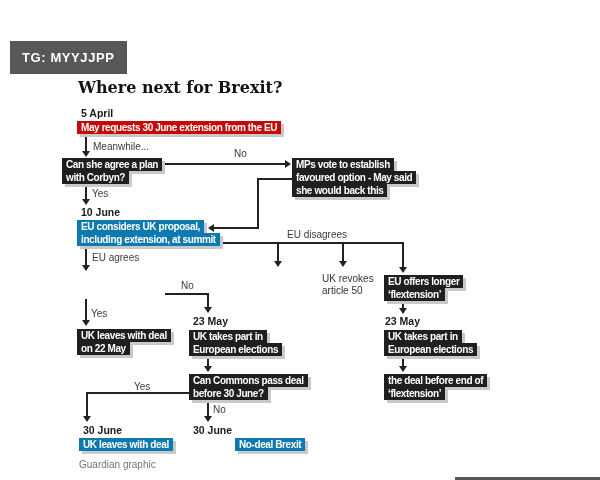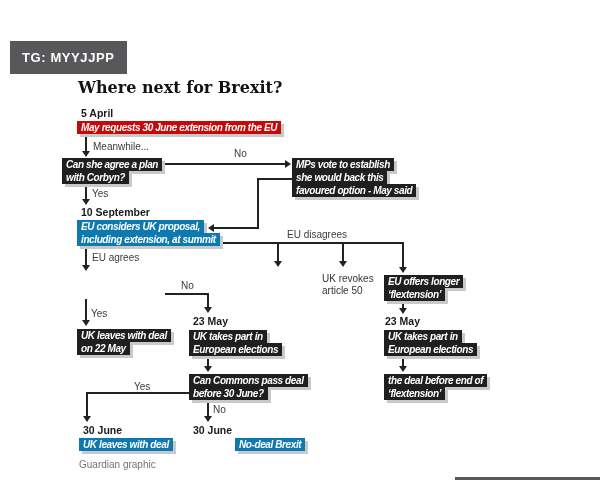--- a/index.html
+++ b/index.html
@@ -11,21 +11,21 @@
           font-family:"Liberation Sans",sans-serif;margin-top:36px;}
   .title{position:absolute;font-family:"DejaVu Serif","Liberation Serif",serif;
          font-weight:700;font-size:16px;color:#121212;z-index:2;}
   .tag{position:absolute;left:10px;top:5px;background:var(--c-tag);color:#fff;
        font-weight:700;font-size:13px;letter-spacing:.6px;padding:9px 12px;z-index:5;}
   .watermark{position:absolute;left:455px;top:441px;width:145px;height:29px;
        background:var(--c-tag);color:#fff;font-weight:400;font-size:15px;
        text-align:center;line-height:29px;z-index:5;}
   .grp{position:absolute;z-index:2;}
   .strip{display:table;color:#fff;font-weight:700;font-size:10px;line-height:11px;
-         letter-spacing:-0.4px;padding:1px 4px;white-space:nowrap;font-style:italic;}
+         letter-spacing:-0.4px;padding:1px 4px;white-space:nowrap;}
   .strip.black{background:var(--c-ink);box-shadow:3px 3px 0 var(--c-shadow);}
   .strip.blue{background:var(--c-blue);box-shadow:3px 3px 0 var(--c-shadow);}
   .strip.red{background:var(--c-red);box-shadow:3px 3px 0 var(--c-shadow);}
   .date{position:absolute;font-size:10.5px;font-weight:700;color:#1a1a1a;z-index:2;white-space:nowrap;}
   .lbl{position:absolute;font-size:10px;color:#3a3a3a;z-index:3;white-space:nowrap;}
   .plain{position:absolute;font-size:10px;line-height:12px;color:#333;z-index:2;white-space:nowrap;}
   .vline{position:absolute;width:1.5px;background:#222;z-index:1;}
   .hline{position:absolute;height:1.5px;background:#222;z-index:1;}
   .ah{position:absolute;width:0;height:0;z-index:1;}
   .ah.down{border-left:4px solid transparent;border-right:4px solid transparent;border-top:6px solid #222;}
@@ -56,34 +56,34 @@
     <div class="strip black">Can she agree a plan</div>
     <div class="strip black">with Corbyn?</div>
   </div>
 
   <div class="hline" style="left:160px;top:127px;width:125px;"></div>
   <div class="ah right" style="left:285px;top:124px;"></div>
   <div class="lbl" style="left:234px;top:112px;">No</div>
 
   <div class="grp" style="left:292px;top:122px;">
     <div class="strip black">MPs vote to establish</div>
+    <div class="strip black">favoured option - May said</div>
     <div class="strip black">she would back this</div>
-    <div class="strip black">favoured option - May said</div>
   </div>
 
   <div class="hline" style="left:258px;top:142px;width:42px;"></div>
   <div class="vline" style="left:257px;top:142px;height:50px;"></div>
   <div class="hline" style="left:214px;top:191px;width:45px;"></div>
   <div class="ah left" style="left:208px;top:188px;"></div>
 
   <div class="vline" style="left:85px;top:148px;height:16px;"></div>
   <div class="ah down" style="left:82px;top:163px;"></div>
   <div class="lbl" style="left:92px;top:152px;">Yes</div>
 
-  <div class="date" style="left:81px;top:170px;">10 September</div>
+  <div class="date" style="left:81px;top:170px;">10 June</div>
   <div class="grp" style="left:77px;top:184px;">
     <div class="strip blue">EU considers UK proposal,</div>
     <div class="strip blue">including extension, at summit</div>
   </div>
 
   <div class="vline" style="left:85px;top:210px;height:20px;"></div>
   <div class="ah down" style="left:82px;top:229px;"></div>
   <div class="lbl" style="left:92px;top:216px;">EU agrees</div>
 
   <div class="lbl" style="left:287px;top:193px;">EU disagrees</div>

